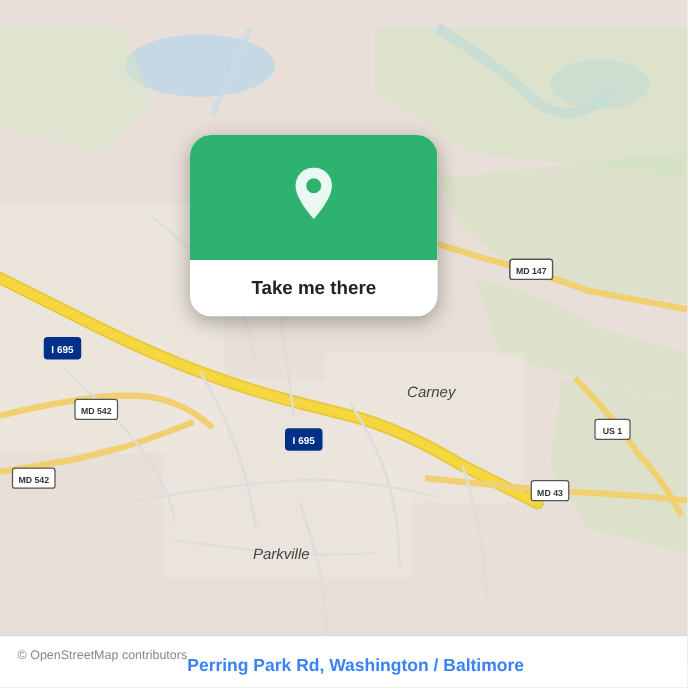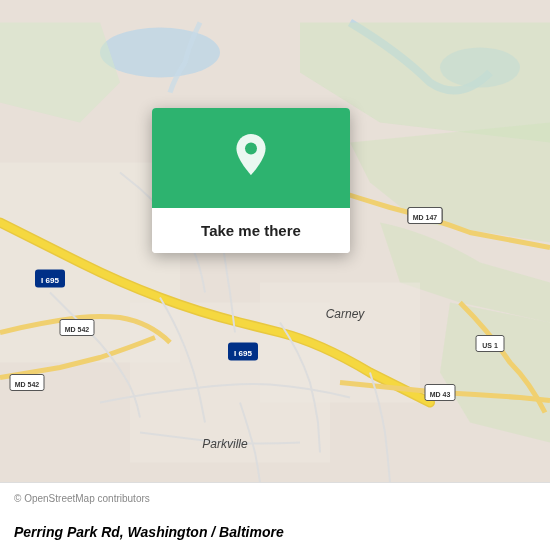--- a/index.html
+++ b/index.html
@@ -28,21 +28,21 @@
       top: 0; left: 0;
     }
 
     
     .popup-card {
       position: absolute;
       top: 108px;
       left: 152px;
       width: 198px;
       background: white;
-      border-radius: 4px;
+      border-radius: 17px;
       box-shadow: 0 4px 16px rgba(0,0,0,0.3);
       overflow: hidden;
       display: flex;
       flex-direction: column;
       align-items: flex-start;
     }
 
     .popup-card-top {
       background: #2db36f;
       width: 100%;
@@ -81,34 +81,32 @@
       padding: 10px 14px 10px 14px;
       display: flex;
       align-items: center;
       justify-content: space-between;
       border-top: 1px solid #ddd;
       z-index: 10;
     }
 
     .bottom-bar-left {
       display: flex;
-      flex-direction: column;
     }
 
     .bottom-bar-attribution {
       font-size: 10px;
       color: #888;
     }
 
     .bottom-bar-location {
       font-size: 14px;
       font-weight: 600;
-      color: #000000;
-      margin-top: 20px;
-      font-style: italic;
+      color: #3b82f6;
+      margin-top: 5px;
     }
 
     .moovit-logo {
       display: flex;
       align-items: center;
       gap: 4px;
     }
 
     .moovit-icon {
       width: 32px;

